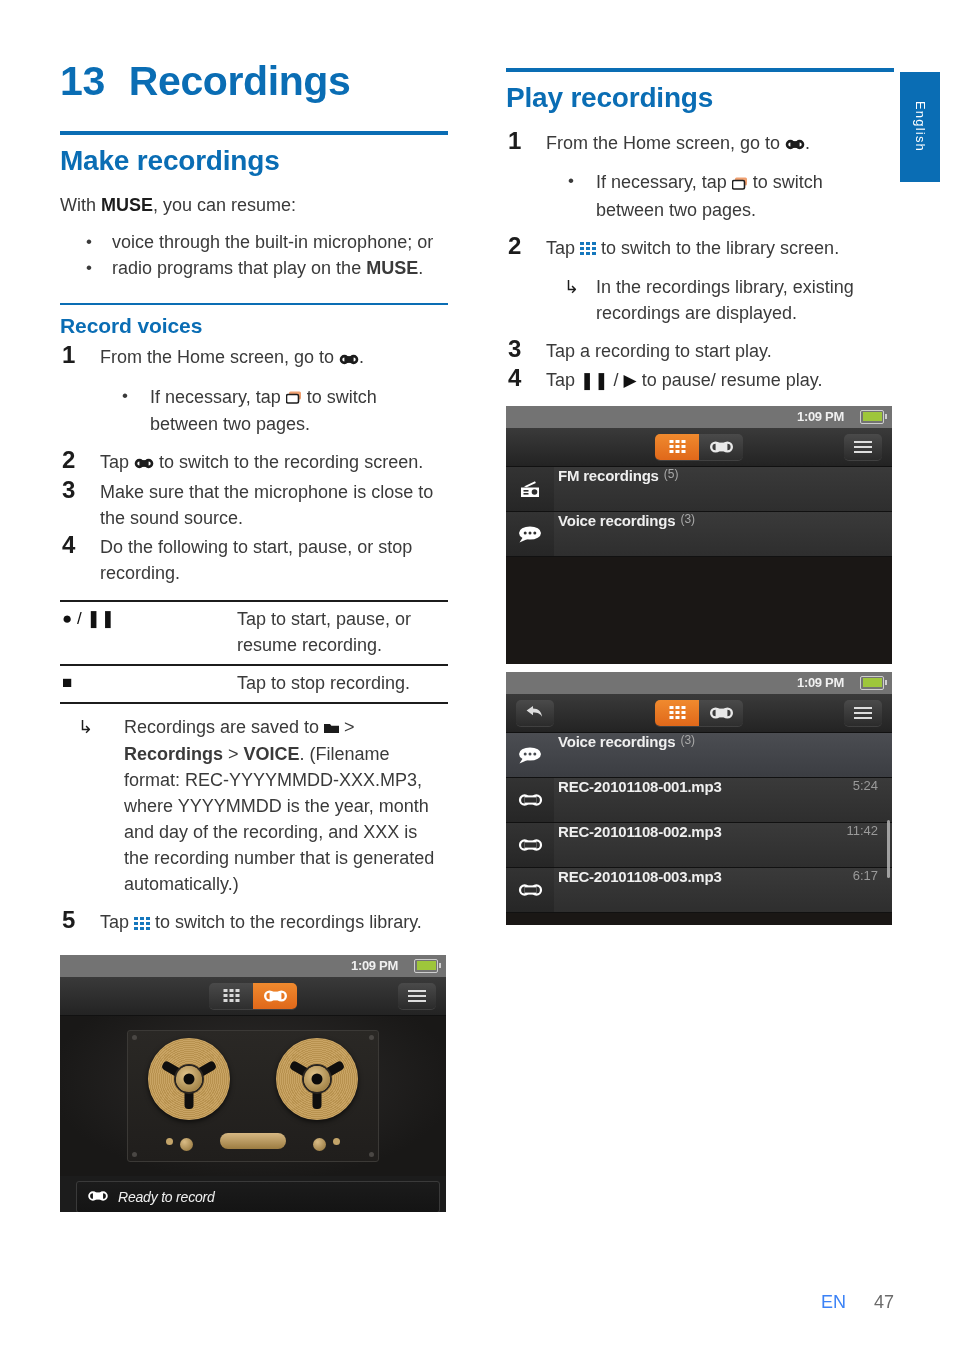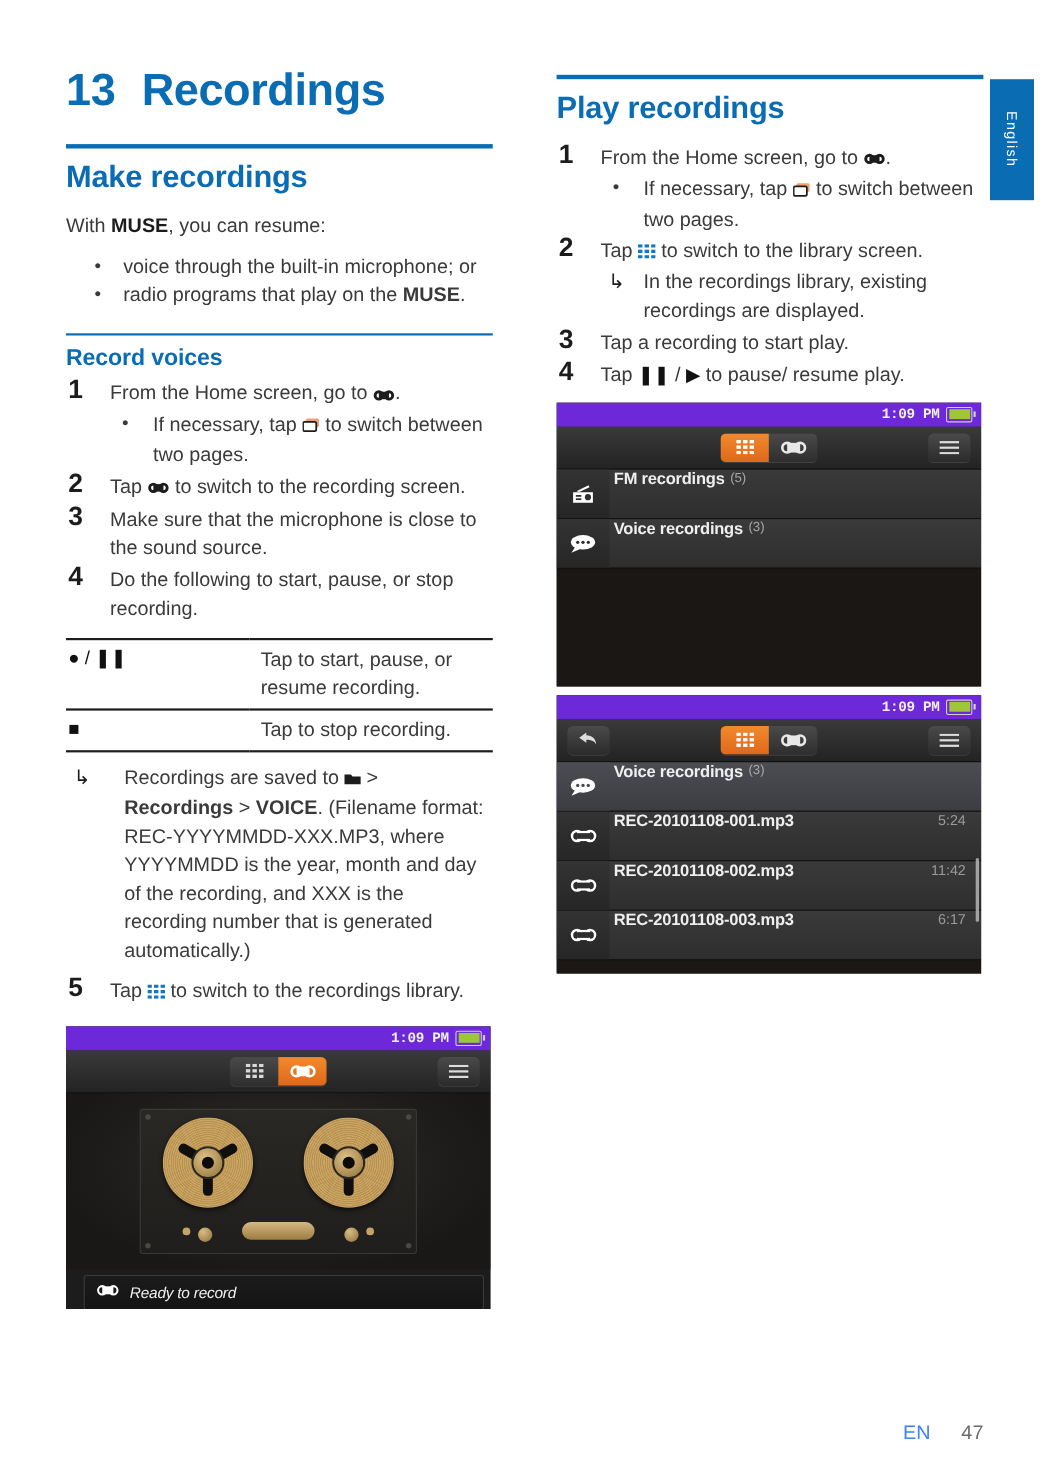--- a/index.html
+++ b/index.html
@@ -49,21 +49,21 @@
   }
 
   
   .steps{margin:0;padding:0;list-style:none;}
   .step{position:relative;padding-left:40px;margin-bottom:3px;}
   .step .n{
     position:absolute;left:2px;top:-3px;font-size:24px;font-weight:bold;
     color:#1c1c1c;line-height:28px;
   }
   .step .t{font-size:18px;line-height:26px;color:#3a3a3a;}
-  .sub{margin:1px;padding:0;list-style:none;}
+  .sub{margin:12px;padding:0;list-style:none;}
   .sub li{
     position:relative;padding-left:38px;font-size:18px;line-height:26px;color:#3a3a3a;
   }
   .sub li.bullet:before{
     content:"\2022";position:absolute;left:10px;top:-1px;font-size:17px;color:#3a3a3a;
   }
   .sub li.arrow:before{
     content:"\21B3";position:absolute;left:6px;top:0px;font-size:18px;color:#1c1c1c;
   }
 
@@ -79,22 +79,22 @@
   .tbl td.v{text-align:left;padding-left:10px;}
 
   .glyph{color:#111;font-size:17px;}
 
   
   .shot{
     position:relative;width:386px;background:#1c1c1c;
     overflow:hidden;font-family:"Liberation Sans", sans-serif;
   }
   .statusbar{
-    height:22px;background:#6d28d9;display:flex;align-items:center;
-    justify-content:flex-end;padding-right:8px;gap:6px;font-family:Liberation Mono, monospace;
+    height:22px;background:#737373;display:flex;align-items:center;
+    justify-content:flex-end;padding-right:8px;gap:16px;
   }
   .statusbar .clock{color:#f0f0f0;font-size:13px;font-weight:bold;letter-spacing:-0.3px;}
   .batt{
     width:22px;height:12px;border:1.5px solid #cfcfcf;border-radius:2px;
     position:relative;display:inline-block;
   }
   .batt:after{
     content:"";position:absolute;right:-4px;top:3px;width:2px;height:5px;background:#cfcfcf;
   }
   .batt i{position:absolute;left:1.5px;top:1.5px;right:1.5px;bottom:1.5px;background:#9ec63b;display:block;}

